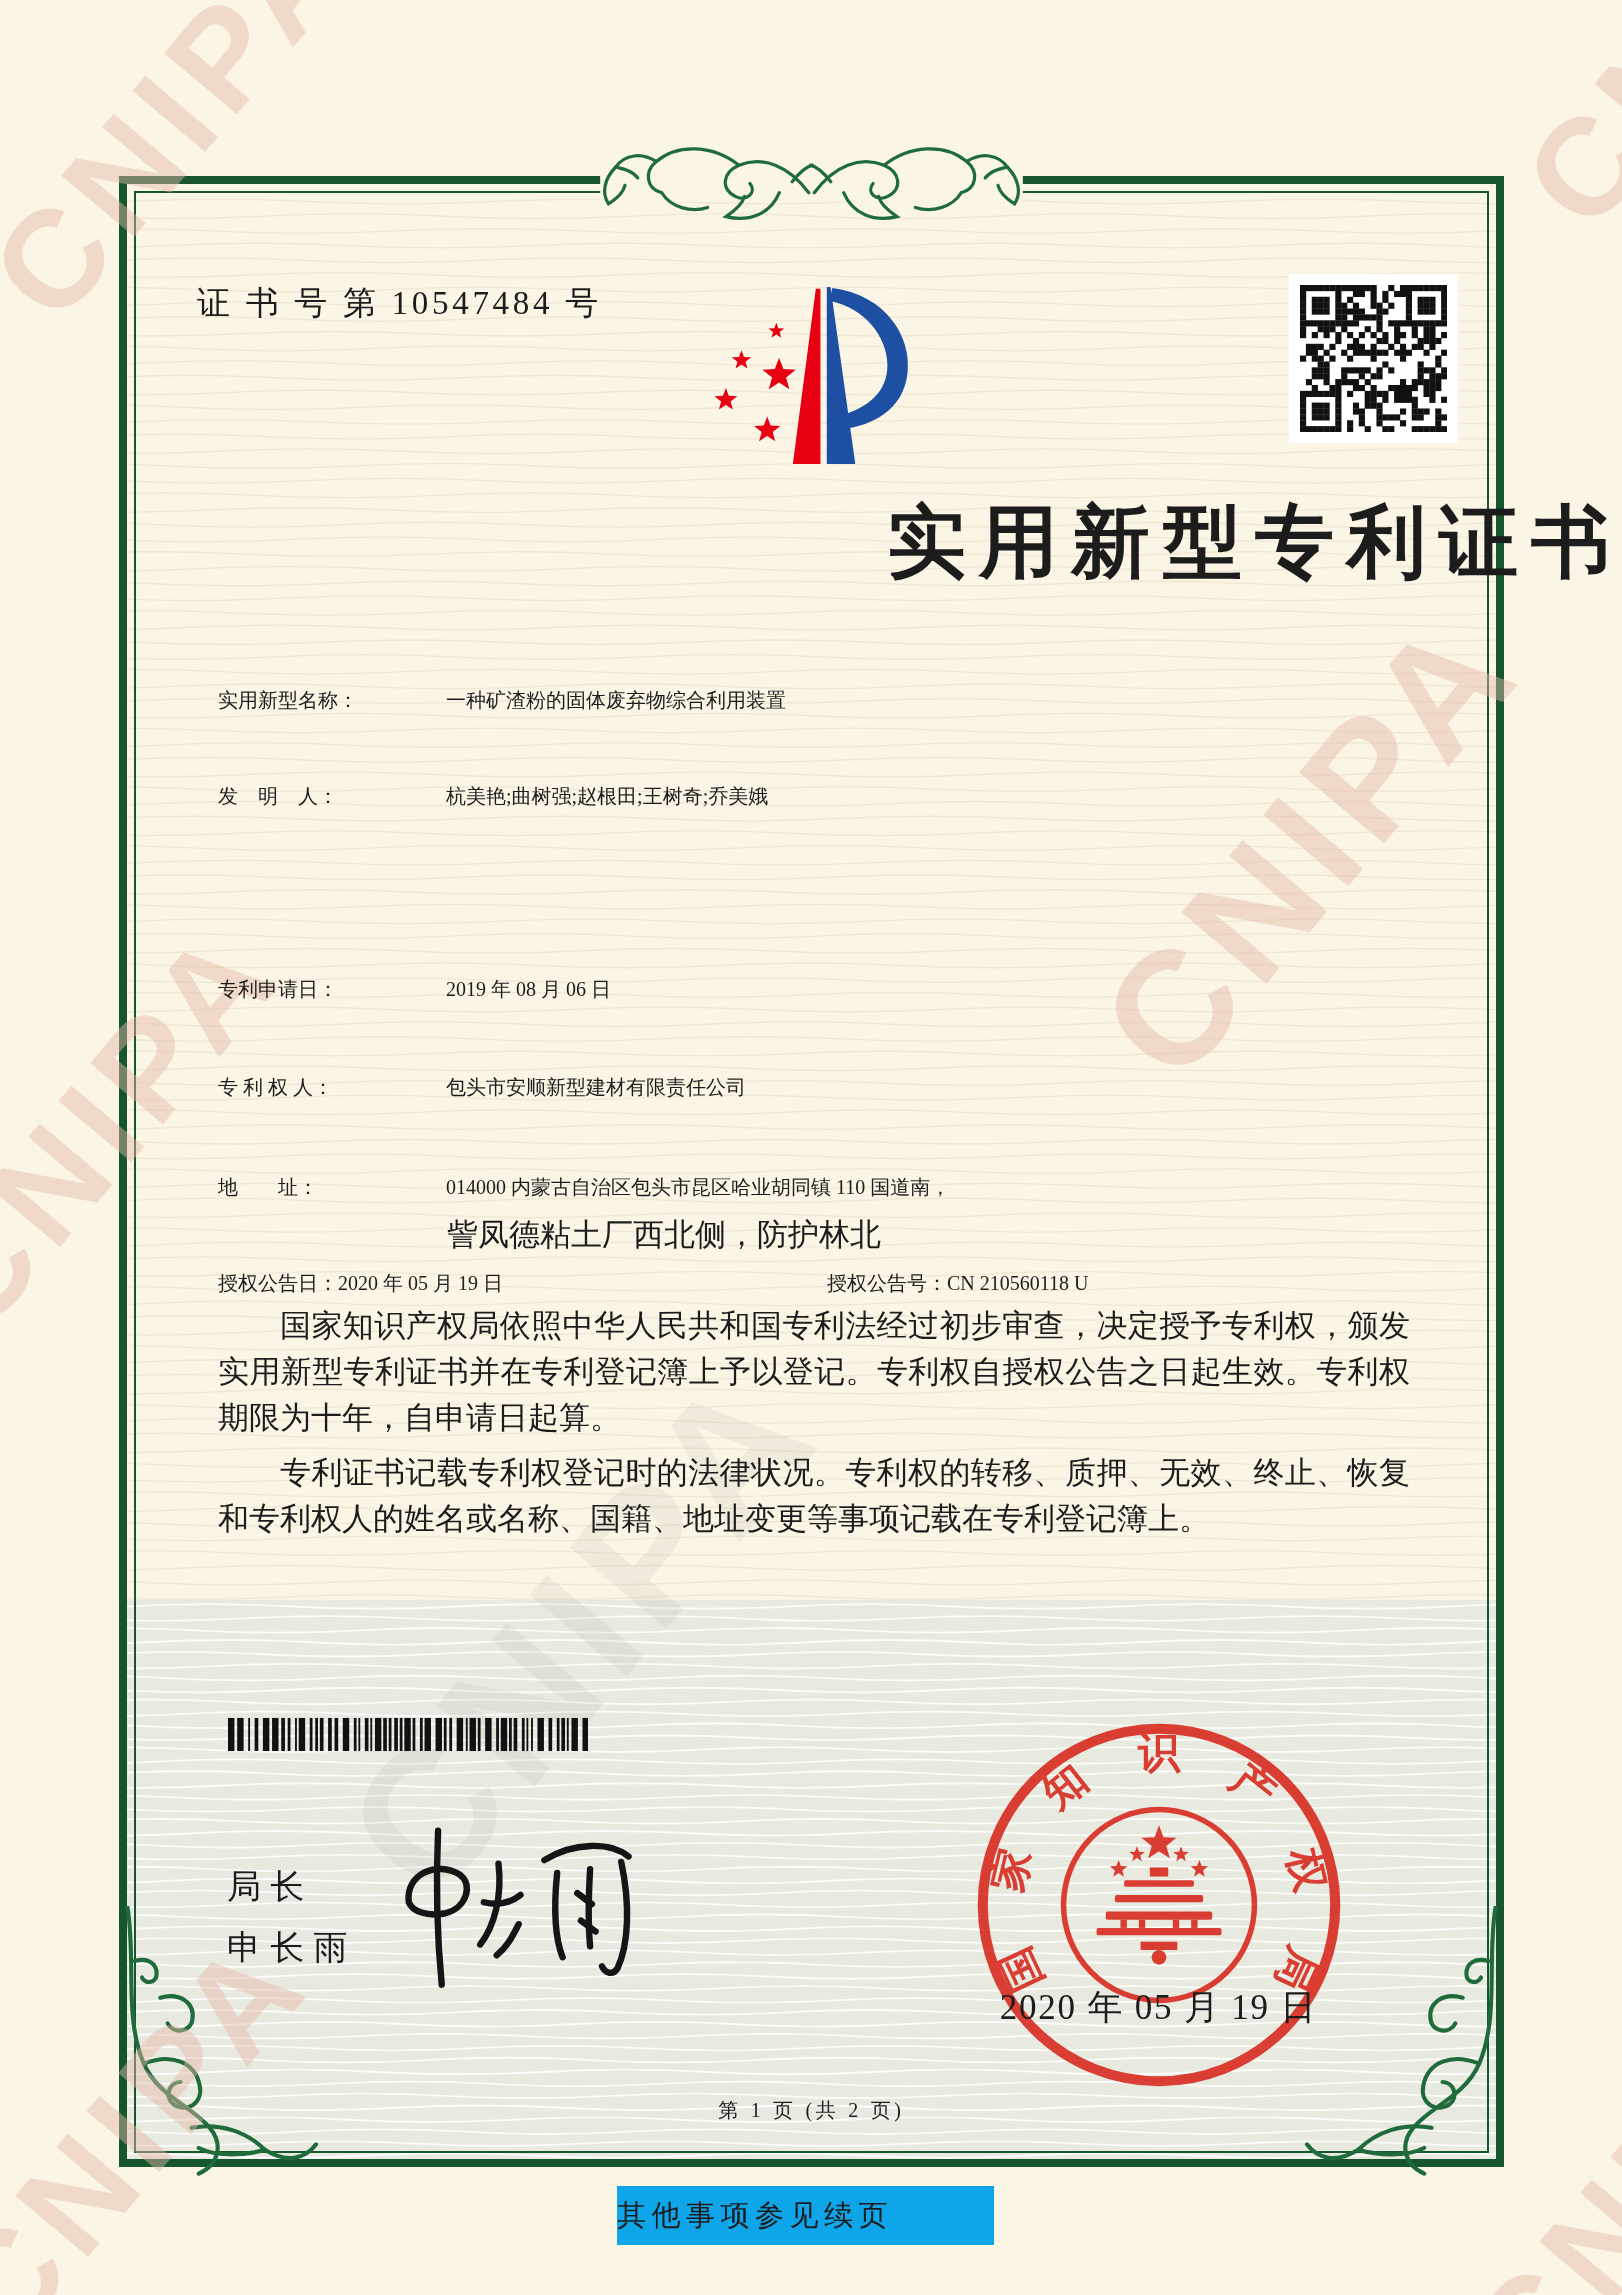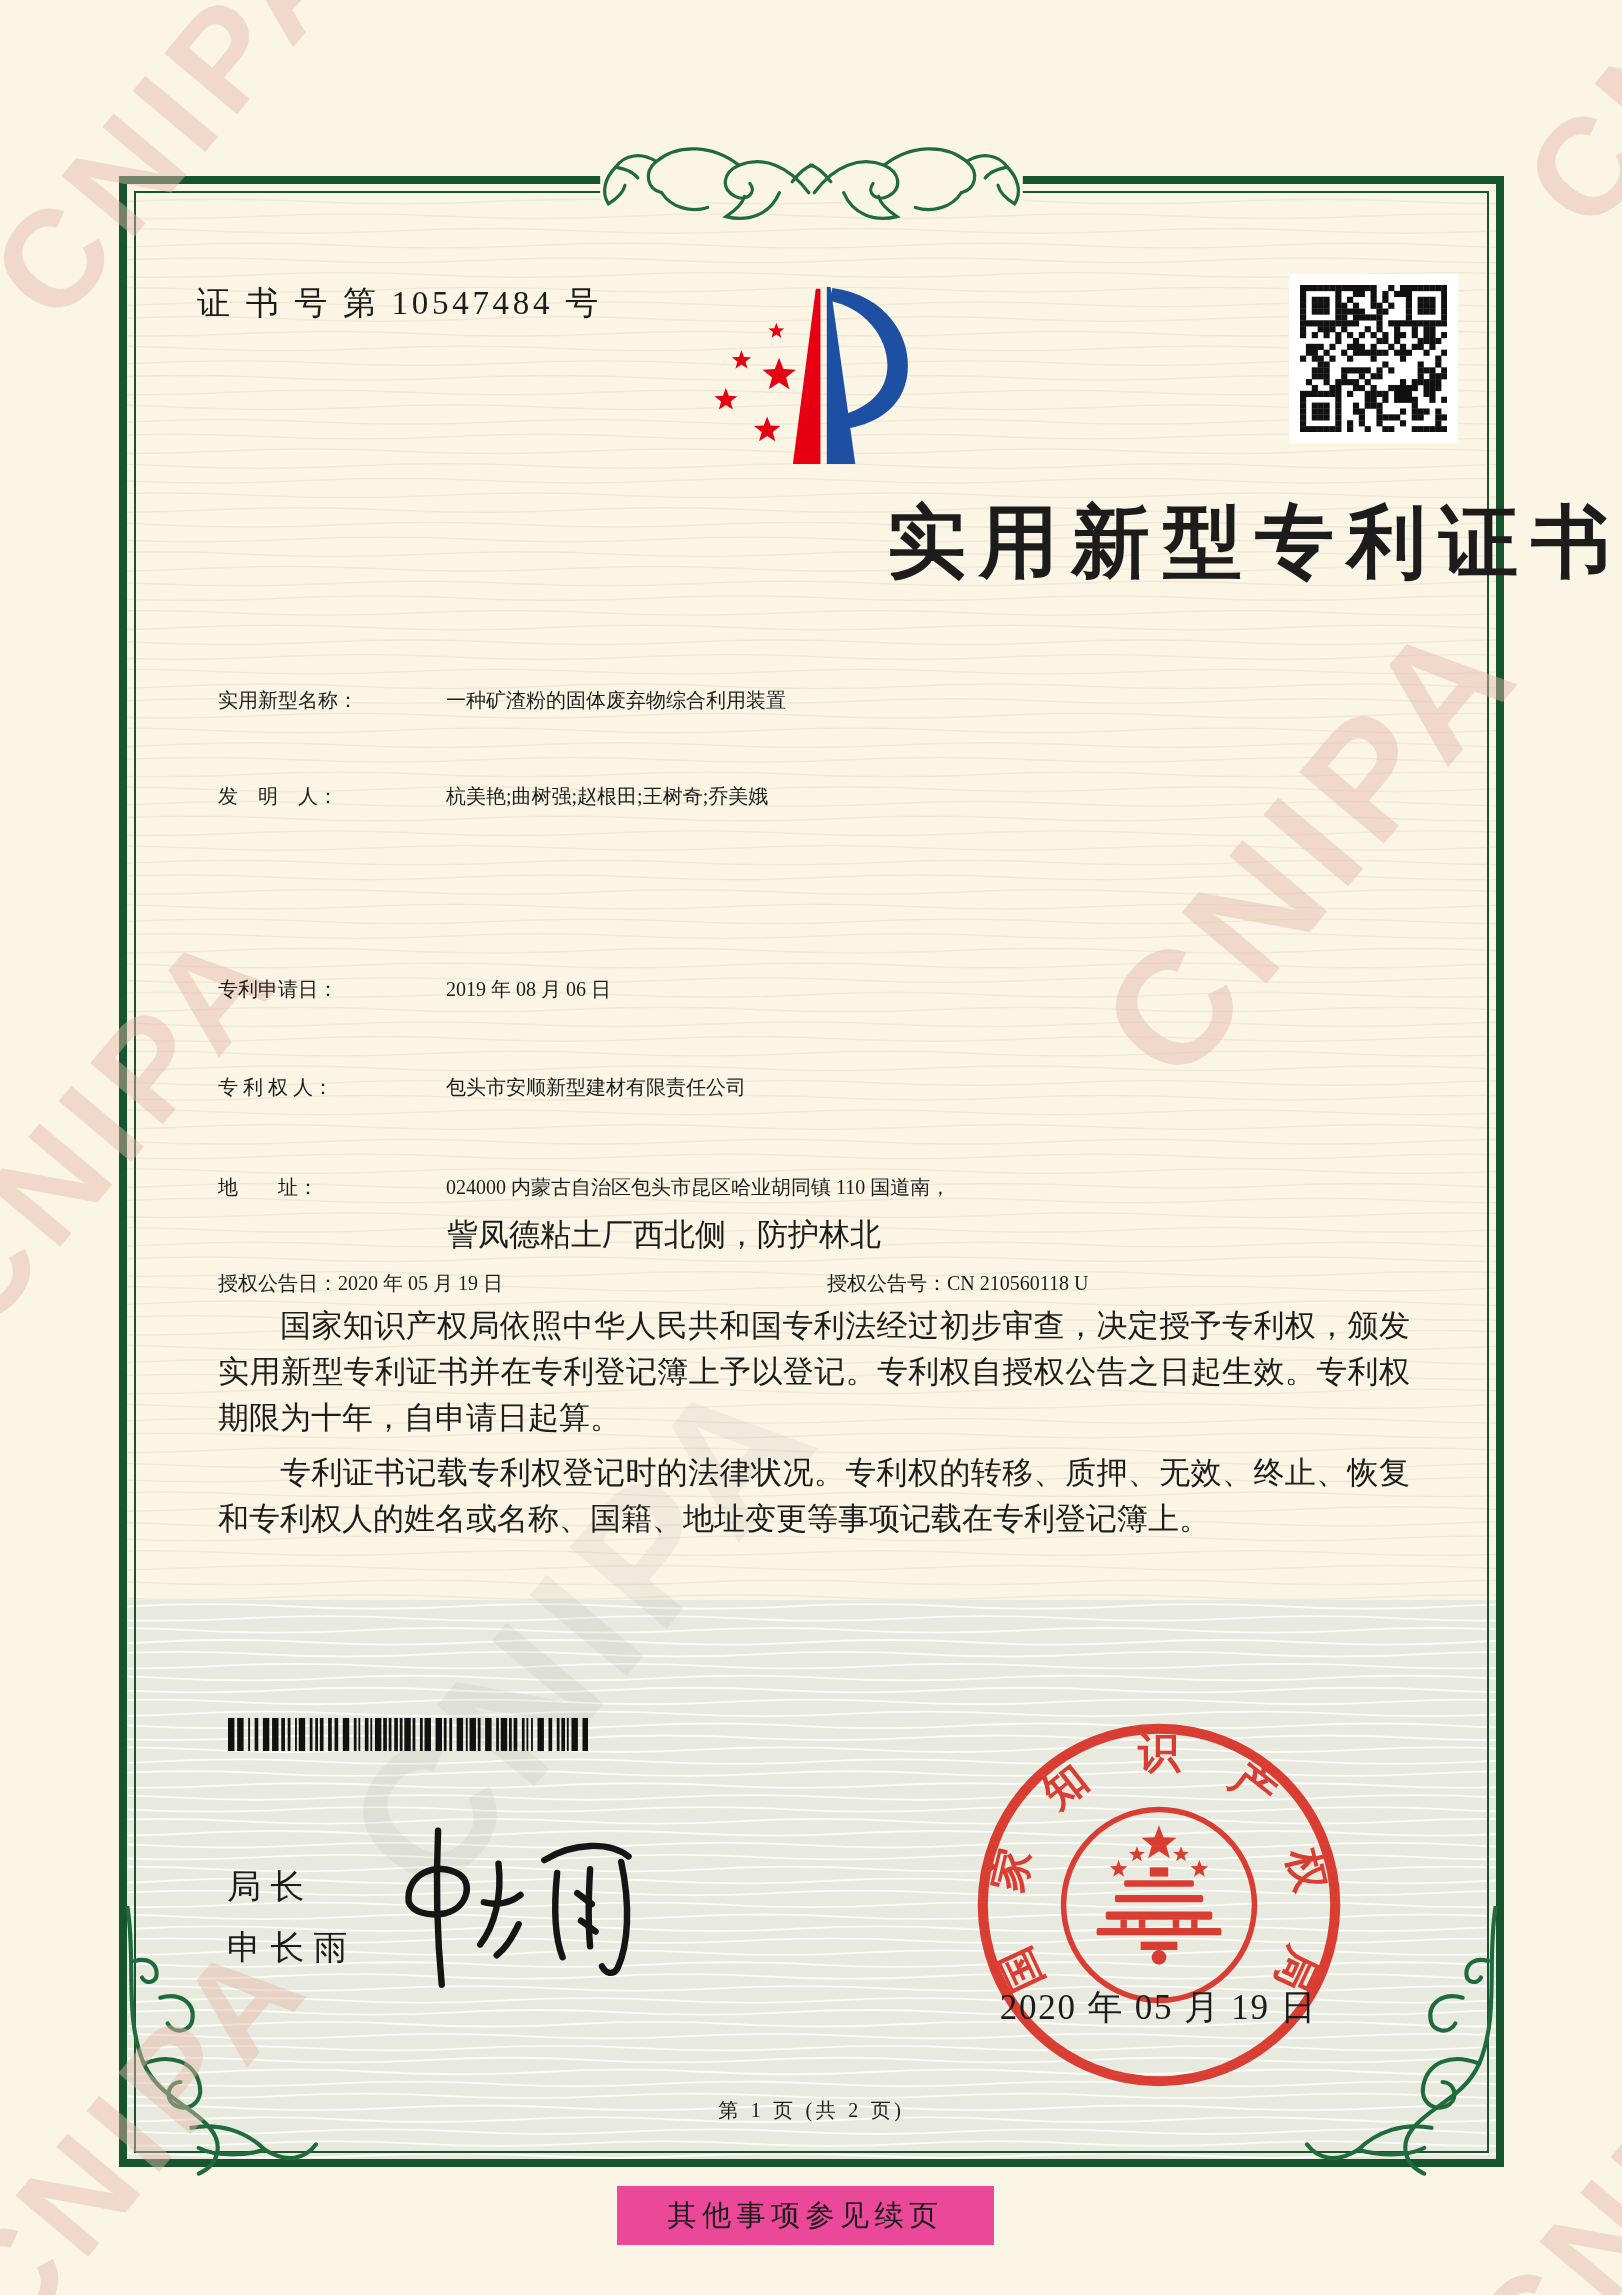--- a/index.html
+++ b/index.html
@@ -34,22 +34,22 @@
   .body-text p{margin:0 0 9.2px 0;text-indent:2em;}
   .barcode{position:absolute;left:228px;top:1717px;}
   .sig-role{position:absolute;left:227px;top:1864px;font-size:34px;letter-spacing:9.2px;}
   .sig-name{position:absolute;left:227px;top:1925px;font-size:34px;letter-spacing:9.2px;}
   .signature{position:absolute;left:381px;top:1818px;}
   .seal{position:absolute;left:969px;top:1715px;}
   .seal-date{position:absolute;left:973px;top:1984px;width:371px;text-align:center;
              font-size:35px;letter-spacing:1.8px;}
   .page-num{position:absolute;left:0;top:2097px;width:100%;text-align:center;
             font-size:20px;letter-spacing:3.7px;}
-  .note-strip{position:absolute;left:617px;top:2186px;width:377px;height:59px;background:#ec4899;
-              text-align:center;line-height:59px;font-size:29px;letter-spacing:5.5px;z-index:6;}
+  .note-strip{position:absolute;left:617px;top:2186px;width:377px;height:59px;background:#0ea5e9;
+              line-height:59px;font-size:29px;letter-spacing:5.5px;z-index:6;}
   .ornament{position:absolute;z-index:3;}
   .flip{transform:scaleX(-1);}
 </style>
 </head>
 <body>
 
 <div class="page">
 
   <svg id="waves-upper" class="waves" style="left:127px;top:195px;" width="1369" height="1405" viewBox="0 0 1491 1530">
       <path d="M0 7 q 100 -5 200 0 q 100 5 200 0 q 100 -5 200 0 q 100 5 200 0 q 100 -5 200 0 q 100 5 200 0 q 100 -5 200 0 q 100 5 200 0 q 100 -5 200 0" fill="none" stroke="#e3d9bf" stroke-width="1.5" opacity="0.45"></path>
@@ -611,21 +611,21 @@
     <div class="row" style="top:783px">
       <span class="lbl">发　明　人：</span><span>杭美艳;曲树强;赵根田;王树奇;乔美娥</span>
     </div>
     <div class="row" style="top:976px">
       <span class="lbl">专利申请日：</span><span>2019 年 08 月 06 日</span>
     </div>
     <div class="row" style="top:1074px">
       <span class="lbl">专 利 权 人：</span><span>包头市安顺新型建材有限责任公司</span>
     </div>
     <div class="row" style="top:1174px">
-      <span class="lbl">地　　址：</span><span>024000 内蒙古自治区包头市昆区哈业胡同镇 110 国道南，</span>
+      <span class="lbl">地　　址：</span><span>014000 内蒙古自治区包头市昆区哈业胡同镇 110 国道南，</span>
     </div>
     <div class="addr2" style="top:1214px">訾凤德粘土厂西北侧，防护林北</div>
     <div class="row row2col" style="top:1270px">
       <span>授权公告日：</span><span>2020 年 05 月 19 日</span>
       <span class="cell2"><span>授权公告号：</span><span>CN 210560118 U</span></span>
     </div>
 
     <div class="body-text">
       <p>国家知识产权局依照中华人民共和国专利法经过初步审查，决定授予专利权，颁发实用新型专利证书并在专利登记簿上予以登记。专利权自授权公告之日起生效。专利权期限为十年，自申请日起算。</p>
       <p>专利证书记载专利权登记时的法律状况。专利权的转移、质押、无效、终止、恢复和专利权人的姓名或名称、国籍、地址变更等事项记载在专利登记簿上。</p>

